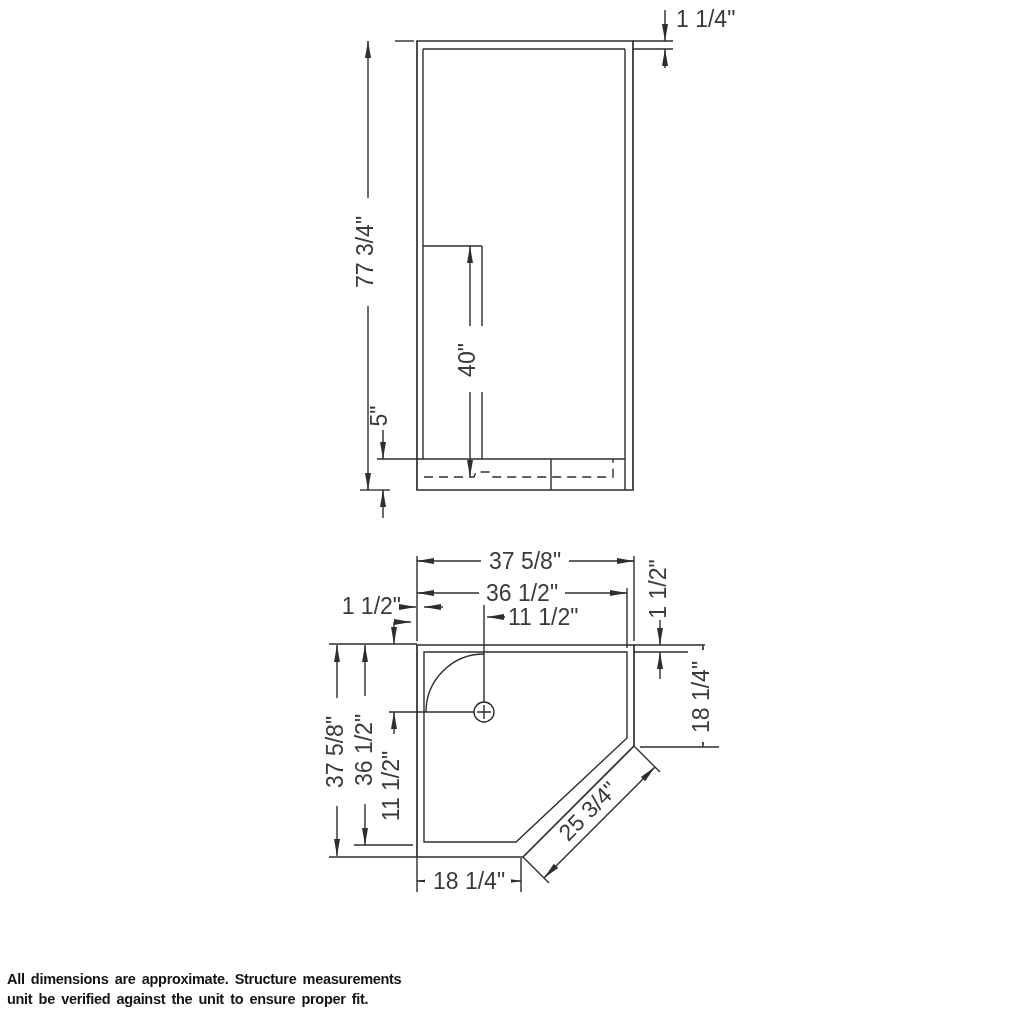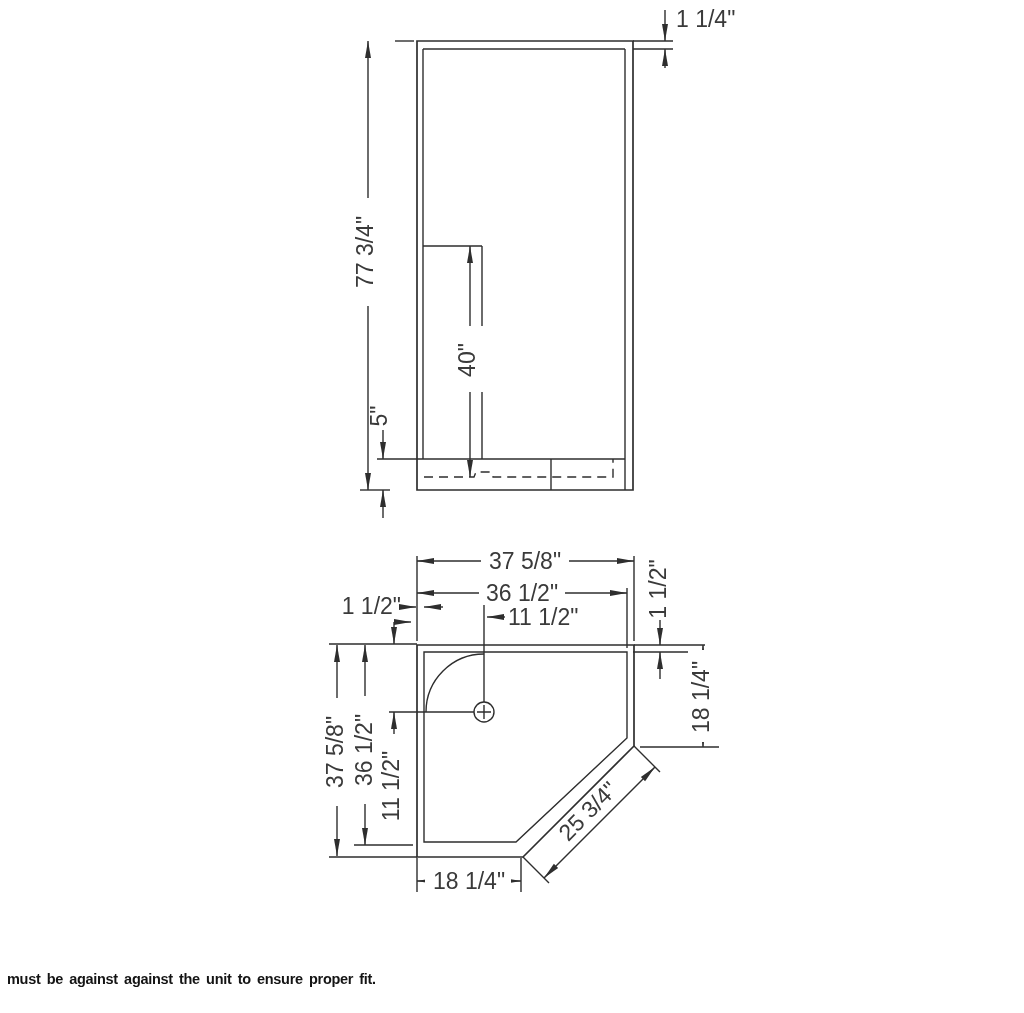--- a/index.html
+++ b/index.html
@@ -140,15 +140,16 @@
     </g>
     <g>
       <path class="dim" d="M523,857 L549,883 M634,746 L660,772"></path>
       <path class="dim" d="M544,878 L655,767" marker-start="url(#ah)" marker-end="url(#ah)"></path>
       <text x="588" y="819" text-anchor="middle" transform="rotate(-45 588 811)">25 3/4"</text>
     </g>
   </g>
 </svg>
 
   <div id="footer">
-    <div>must be against against the unit to ensure proper fit.</div>
+    <div>All dimensions are approximate. Structure measurements</div>
+    <div>unit be verified against the unit to ensure proper fit.</div>
   </div>
 </div>
 
 </body></html>

